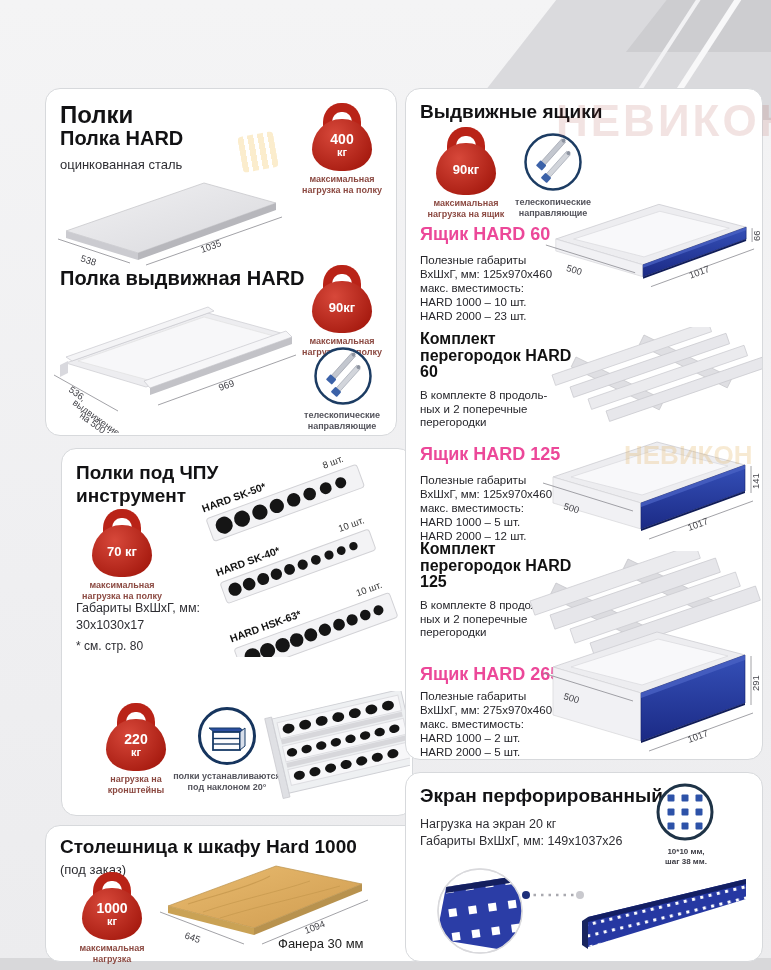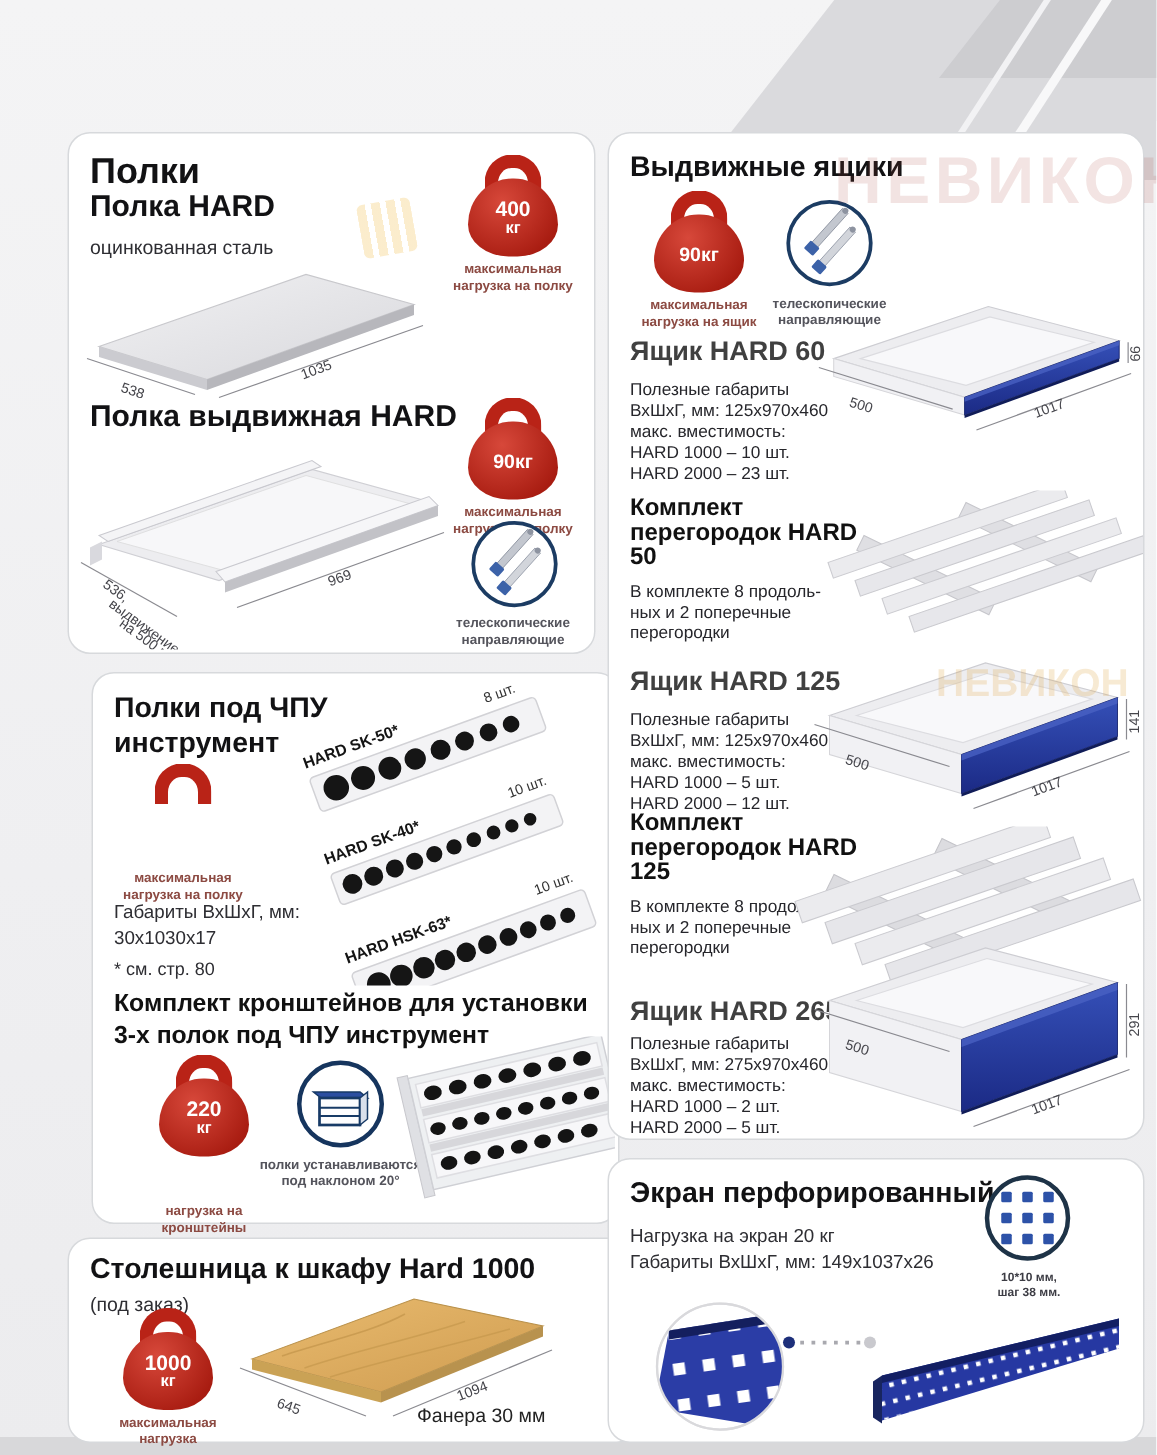--- a/index.html
+++ b/index.html
@@ -10,21 +10,21 @@
   .deco{position:absolute;z-index:0;}
   .footer-band{position:absolute;left:0;right:0;bottom:0;height:12px;background:#d8d8da;z-index:1;}
   .wm{position:absolute;z-index:3;pointer-events:none;font-weight:700;white-space:nowrap;}
   
   .box{position:absolute;background:#fff;border:1.5px solid #d7d9dc;border-radius:15px;z-index:2;}
   .abs{position:absolute;}
   .h1{font-size:24px;font-weight:700;color:#121214;}
   .h1b{font-size:19px;font-weight:700;color:#121214;}
   .h2{font-size:20px;font-weight:700;color:#121214;}
   .sub{font-size:13px;color:#2e2e33;}
-  .sec-title{font-size:18px;font-weight:700;color:#404040;}
+  .sec-title{font-size:18px;font-weight:700;color:#ec4899;}
   .ds-title{font-size:16px;font-weight:700;line-height:16.5px;width:155px;color:#111;}
   .specs div{font-size:11.5px;line-height:14px;color:#26262b;}
   .desc div{font-size:11.5px;line-height:13.5px;color:#26262b;}
   .title{position:absolute;top:20px;right:42px;font-size:27px;font-weight:700;color:#161616;z-index:2;letter-spacing:.2px;}
   .title .accent{color:#9e322d;}
   
   .kb{position:absolute;display:flex;flex-direction:column;align-items:center;width:92px;}
   .kb .bell{position:relative;width:60px;height:68px;}
   .kb .handle{position:absolute;top:0;left:50%;transform:translateX(-50%);width:38px;height:27px;box-sizing:border-box;
       border:9px solid #b92317;border-bottom:none;border-radius:18px 18px 2px 2px/19px 19px 0 0;}
@@ -153,20 +153,23 @@
     </svg>
     <div class="circ-cap" style="left:240px;top:321px;width:112px;">телескопические направляющие</div>
   </div>
 
   <div class="box" style="left:45px;top:448px;width:350px;height:366px;margin-left:16px;">
     <div class="abs h1b" style="left:14px;top:12px;width:170px;line-height:1.22;">Полки под ЧПУ инструмент</div>
 
     <div class="kb" style="left:14px;top:60px;">
       <div class="bell">
           <div class="handle"></div>
+        <div class="body">
+            <span class="v1" style="font-size:13px">70 кг</span>
+          </div>
         </div>
       <div class="cap">максимальная нагрузка на полку</div>
     </div>
 
     <svg class="abs" style="left:112px;top:4px;" width="238" height="204" viewBox="0 0 238 204">
       <g transform="translate(32,66) rotate(-20)">
         <text class="strip-name" x="0" y="-7">HARD SK-50*</text>
         <text class="strip-qty" x="128" y="-7">8 шт.</text>
         <rect x="0" y="0" width="160" height="24" rx="3" fill="#f3f3f5" stroke="#d2d2d6"></rect>
         <circle cx="15" cy="12" r="8.5" fill="#151515"></circle>
@@ -207,23 +210,22 @@
           <circle cx="121" cy="13" r="5.6" fill="#151515"></circle>
         <circle cx="135" cy="13" r="5.3" fill="#151515"></circle>
           <circle cx="149" cy="13" r="5" fill="#151515"></circle>
       </g>
     </svg>
 
     <div class="abs sub" style="left:14px;top:152px;font-size:12.5px;">Габариты ВхШхГ, мм:</div>
     <div class="abs sub" style="left:14px;top:169px;font-size:12.5px;">30х1030х17</div>
     <div class="abs sub" style="left:14px;top:190px;font-size:12px;">* см. стр. 80</div>
 
-    <div class="abs" style="left:14px;top:210px;width:332px;font-size:16.5px;font-weight:700;line-height:1.25;color:#111;">Комплект кронштейнов для установки 3-х полок под ЧПУ инструмент</div>
-
-    <div class="kb" style="left:28px;top:254px;gap:28px;">
+
+    <div class="kb" style="left:28px;top:254px;">
       <div class="bell">
           <div class="handle"></div>
         <div class="body">
           <span class="v1">220</span>
           <span class="v2">кг</span>
         </div>
         </div>
       <div class="cap">нагрузка на кронштейны</div>
     </div>
 
@@ -344,21 +346,21 @@
       <polygon points="110,70 214,32 214,35 110,73" fill="#4b63c4" opacity="0.75"></polygon>
       <polygon points="110,82 214,44 214,46 110,84" fill="#101c58"></polygon>
       <line class="dimline" x1="12" y1="50" x2="102" y2="78"></line>
       <text class="dim" x="32" y="76" transform="rotate(17 32 76)">500</text>
       <line class="dimline" x1="118" y1="92" x2="222" y2="54"></line>
       <text class="dim" x="158" y="84" transform="rotate(-20 158 84)">1017</text>
       <line class="dimline" x1="220" y1="33" x2="220" y2="47"></line>
       <text class="dim" x="228" y="46" transform="rotate(-90 228 46)">66</text>
     </svg>
 
-    <div class="abs ds-title" style="left:14px;top:242px;">Комплект перегородок HARD 50</div>
+    <div class="abs ds-title" style="left:14px;top:242px;">Комплект перегородок HARD 60</div>
     <div class="abs desc" style="left:14px;top:300px;">
       <div>В комплекте 8 продоль-</div>
       <div>ных и 2 поперечные</div>
       <div>перегородки</div>
     </div>
     <svg class="abs" style="left:140px;top:238px;" width="216" height="100" viewBox="0 0 216 100">
       <g transform="translate(30,30) rotate(26)">
           <rect width="98" height="11" fill="#dfdfe3" stroke="#c6c6cb" stroke-width="0.7"></rect>
         </g>
       <g transform="translate(98,8) rotate(26)">

